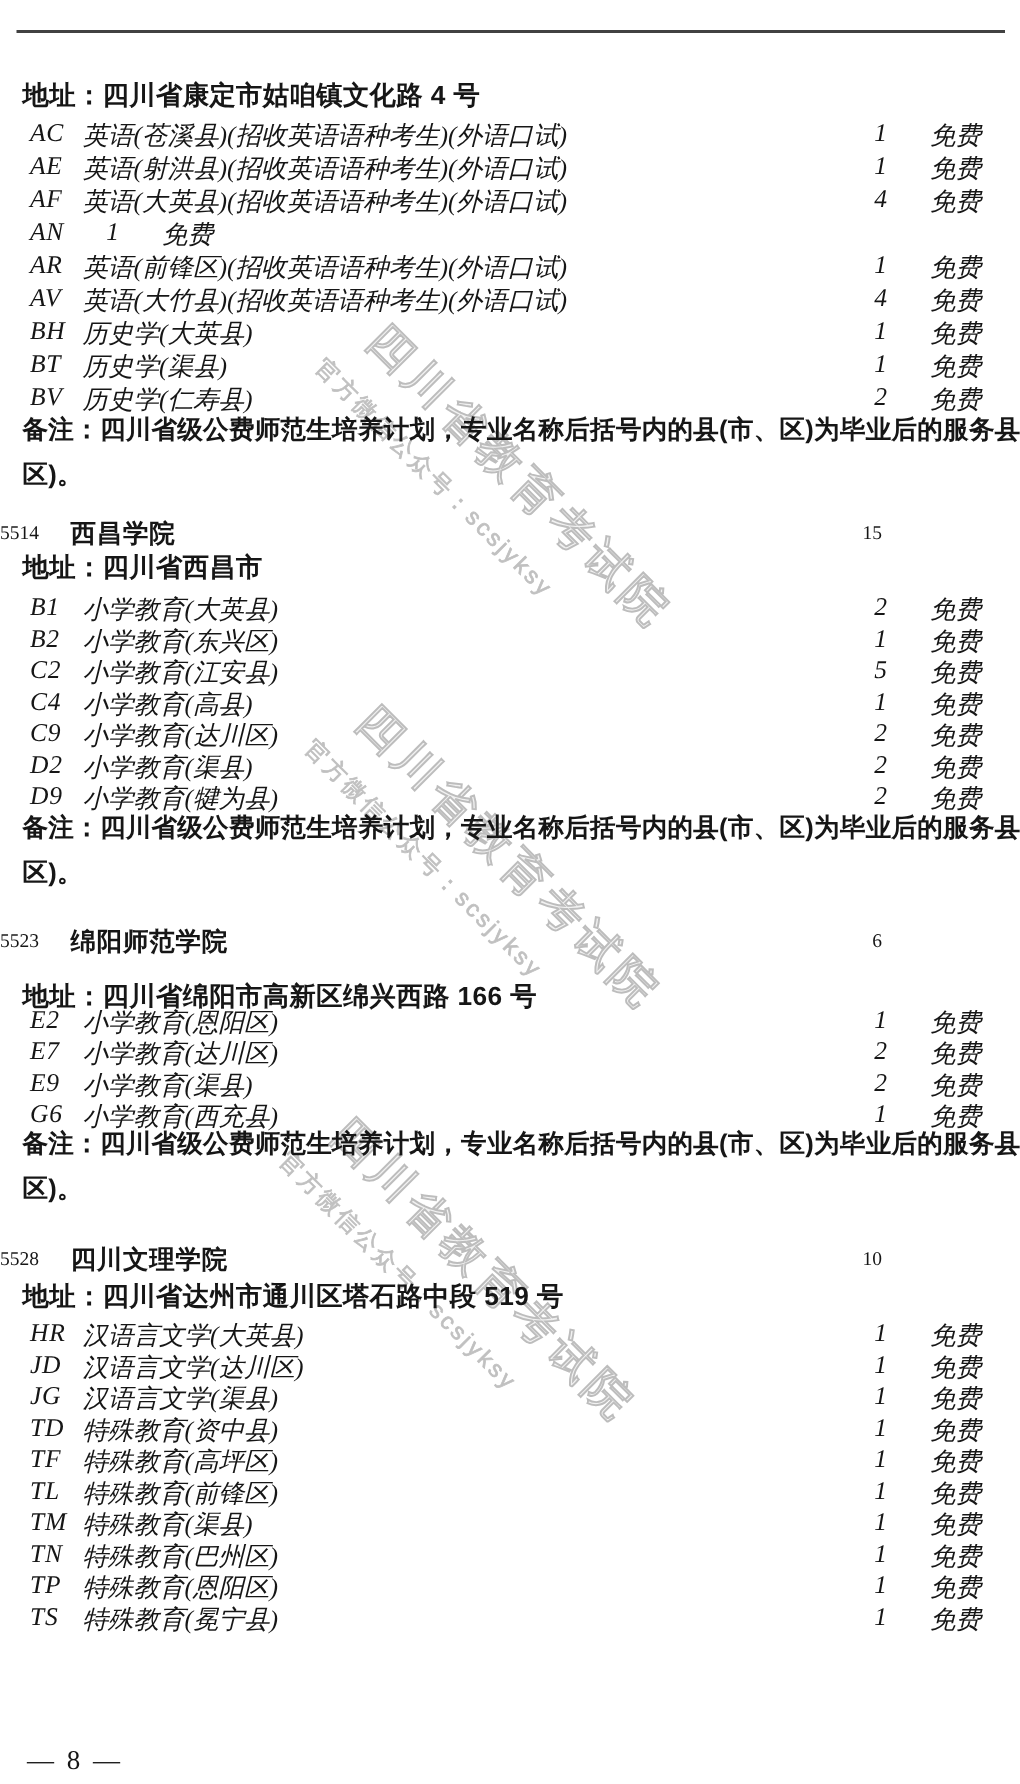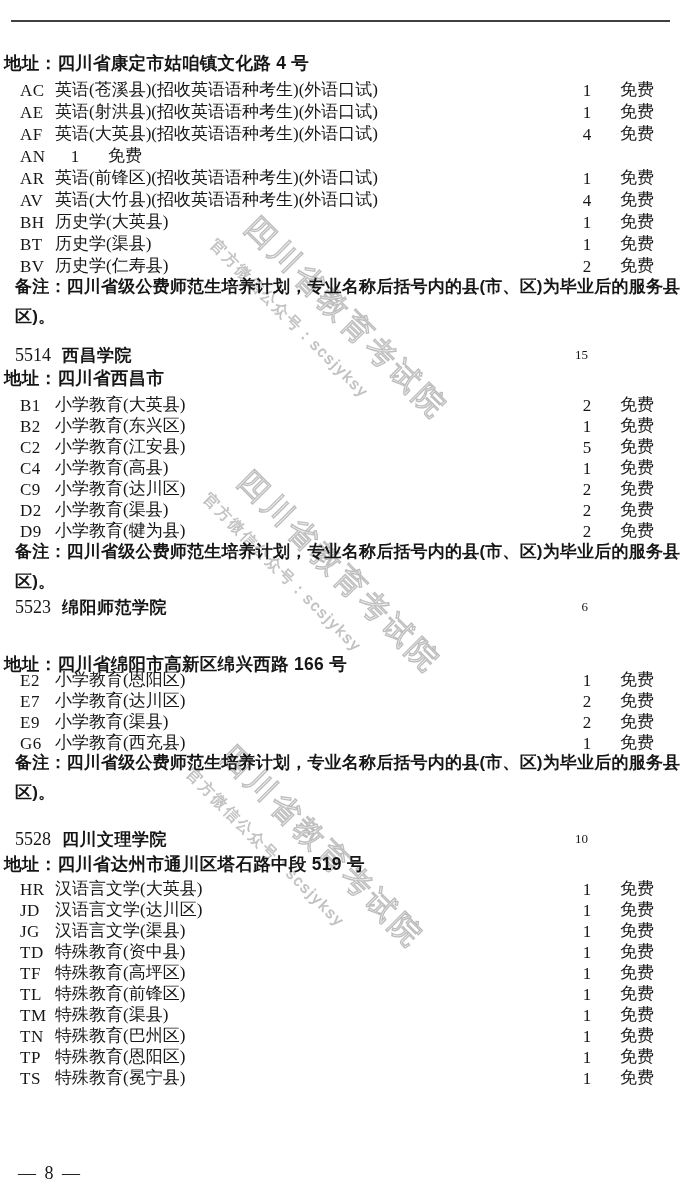--- a/index.html
+++ b/index.html
@@ -4,30 +4,30 @@
 <style>
   html,body{margin:0;padding:0;background:#ffffff;}
   .page{
     position:relative;width:680px;height:1189px;background:#ffffff;
     font-family:"Liberation Serif",serif;color:#161616;overflow:hidden;
   }
   .top-rule{position:absolute;left:11px;right:10px;top:20px;border-top:2px solid #414141;z-index:1;}
   .abs{position:absolute;left:0;right:0;z-index:1;}
   .addr{
     font-family:"Liberation Sans",sans-serif;font-weight:700;font-size:17.5px;
-    padding-left:4px;height:22px;line-height:22px;letter-spacing:.3px;white-space:nowrap;
+    padding-left:15px;height:22px;line-height:22px;letter-spacing:.3px;white-space:nowrap;
   }
   .school-row{display:flex;align-items:center;height:22px;}
-  .school-code{margin-left:15px;width:47px;font-size:18px;}
+  .school-code{width:47px;font-size:13px;}
   .school-name{
     flex:1;font-family:Liberation Sans, sans-serif;font-weight:700;
     font-size:17px;letter-spacing:.5px;white-space:nowrap;
   }
   .school-total{width:40px;text-align:right;font-size:13px;margin-right:92px;}
-  .rows .row{display:flex;align-items:flex-end;height:var(--rh,21px);}
+  .rows .row{display:flex;align-items:flex-start;height:var(--rh,21px);font-style:italic;}
   .pcode{margin-left:20px;width:35px;font-size:17px;letter-spacing:.5px;}
   .pname{flex:1;font-size:17px;white-space:nowrap;}
   .pcount{width:40px;text-align:center;font-size:17px;}
   .pfee{width:34px;margin-left:13px;margin-right:26px;font-size:17px;white-space:nowrap;}
   .note{
     font-family:"Liberation Sans",sans-serif;font-weight:700;font-size:17px;
     line-height:30px;padding-left:15px;letter-spacing:.2px;
   }
   .note-line{white-space:nowrap;}
   .footer{
@@ -179,21 +179,21 @@
           <span class="pcode">D9</span>
           <span class="pname">小学教育(犍为县)</span>
           <span class="pcount">2</span>
           <span class="pfee">免费</span>
         </div>
       </div>
       <div class="abs note" style="top: 537px;">
         <div class="note-line">备注：四川省级公费师范生培养计划，专业名称后括号内的县(市、区)为毕业后的服务县(市、</div>
         <div class="note-line">区)。</div>
       </div>
-      <div class="abs school-row" style="top: 596px;">
+      <div class="abs school-row" style="top: 616px;">
         <span class="school-code">5523</span>
         <span class="school-name">绵阳师范学院</span>
         <span class="school-total">6</span>
       </div>
       <div class="abs addr" style="top: 653px;">地址：四川省绵阳市高新区绵兴西路 166 号</div>
       <div class="abs rows" style="top: 670px; --rh: 21px;">
         <div class="row">
           <span class="pcode">E2</span>
           <span class="pname">小学教育(恩阳区)</span>
           <span class="pcount">1</span>

